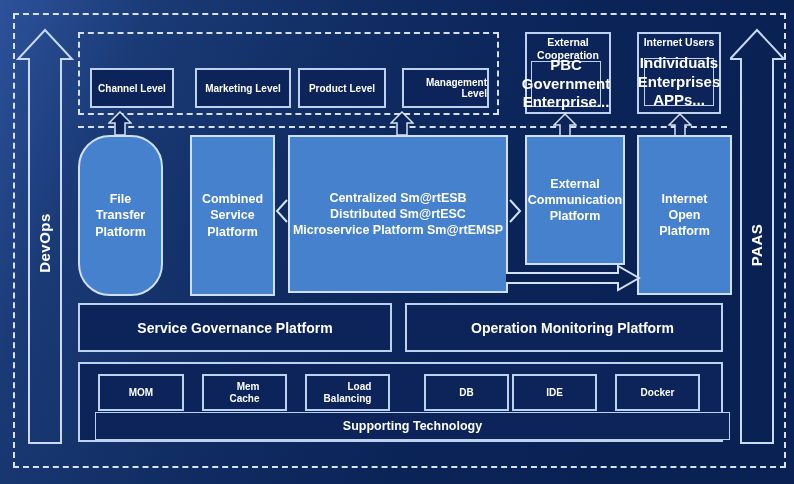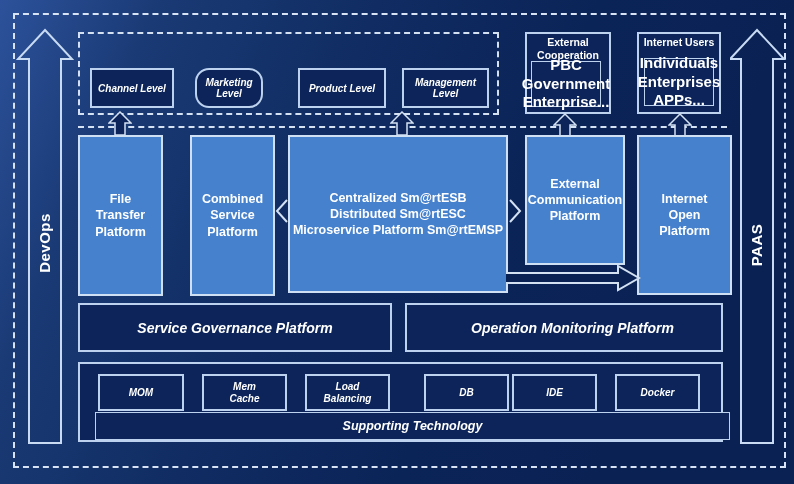--- a/index.html
+++ b/index.html
@@ -6,21 +6,21 @@
   .stage{
     position:relative;width:794px;height:484px;overflow:hidden;
     font-family:"Liberation Sans", sans-serif;color:#fff;
     background:linear-gradient(113deg,#2d529b 0%,#1a3a75 16%,#102c62 38%,#0b2458 60%,#0a2154 80%);
   }
   .abs{position:absolute;box-sizing:border-box;}
   .outer-dashed{left:13px;top:13px;width:773px;height:455px;border:2px dashed #d8e4f5;}
   .dashed-box{border:2px dashed #d3e1f3;}
   .darkbox{
     background:#0c2459;border:2px solid #bcd2ee;display:flex;align-items:center;justify-content:center;
-    text-align:center;font-weight:bold;font-style:italic;
+    text-align:right;font-weight:bold;
   }
   .lightbox{
     background:#4681ce;border:2px solid #cfe0f4;display:flex;align-items:center;justify-content:center;
     text-align:center;font-weight:bold;
   }
   .preline{white-space:pre-line;}
   .lvl{font-size:10px;}
   .plat{font-size:12.5px;line-height:1.3;}
   .wide{font-size:14px;}
   .tech{font-size:10px;line-height:1.2;}
@@ -51,21 +51,21 @@
   <svg class="abs" style="left:730px;top:28px;" width="58" height="417" viewBox="0 0 58 417">
     <polygon points="27,2 54,31 43,31 43,415 11,415 11,31 0,31" fill="none" stroke="#c8dbf2" stroke-width="2"></polygon>
   </svg>
   <div class="abs rail-label" style="left:702px;top:235px;">PAAS</div>
 
   <div class="abs dashed-box" style="left:78px;top:32px;width:421px;height:83px;"></div>
 
   <div class="abs darkbox lvl" style="left:90px;top:68px;width:84px;height:40px;">
     <span>Channel Level</span>
   </div>
-  <div class="abs darkbox lvl" style="left:195px;top:68px;width:68px;height:40px;border-radius:14px;">
+  <div class="abs darkbox lvl" style="left:195px;top:68px;width:96px;height:40px;">
     <span>Marketing Level</span>
   </div>
   <div class="abs darkbox lvl" style="left:298px;top:68px;width:88px;height:40px;">
     <span>Product Level</span>
   </div>
   <div class="abs darkbox lvl" style="left:402px;top:68px;width:87px;height:40px;">
     <span>Management Level</span>
   </div>
 
   <div class="abs" style="left:525px;top:32px;width:86px;height:82px;border:2px solid #bcd2ee;background:#0c2459;">
@@ -90,21 +90,21 @@
   <svg class="abs" style="left:390px;top:111px;" width="24" height="25" viewBox="0 0 24 25">
     <polygon points="12,1 23,12 17,12 17,24 7,24 7,12 1,12" fill="#0c2459" stroke="#d3e1f3" stroke-width="1.5"></polygon>
   </svg>
   <svg class="abs" style="left:553px;top:113px;" width="24" height="24" viewBox="0 0 24 24">
     <polygon points="12,1 23,12 17,12 17,23 7,23 7,12 1,12" fill="#0c2459" stroke="#d3e1f3" stroke-width="1.5"></polygon>
   </svg>
   <svg class="abs" style="left:668px;top:113px;" width="24" height="24" viewBox="0 0 24 24">
     <polygon points="12,1 23,12 17,12 17,23 7,23 7,12 1,12" fill="#0c2459" stroke="#d3e1f3" stroke-width="1.5"></polygon>
   </svg>
 
-  <div class="abs lightbox plat preline" style="left:78px;top:135px;width:85px;height:161px;">File
+  <div class="abs lightbox plat preline" style="left:78px;top:135px;width:85px;height:161px;border-radius:32px;">File
 Transfer
 Platform</div>
   <div class="abs lightbox plat preline" style="left:190px;top:135px;width:85px;height:161px;">Combined
 Service
 Platform</div>
   <div class="abs lightbox plat preline" style="left:288px;top:135px;width:220px;height:158px;">Centralized Sm@rtESB
 Distributed Sm@rtESC
 Microservice Platform Sm@rtEMSP</div>
   <div class="abs lightbox plat preline" style="left:525px;top:135px;width:100px;height:130px;">External
 Communication

